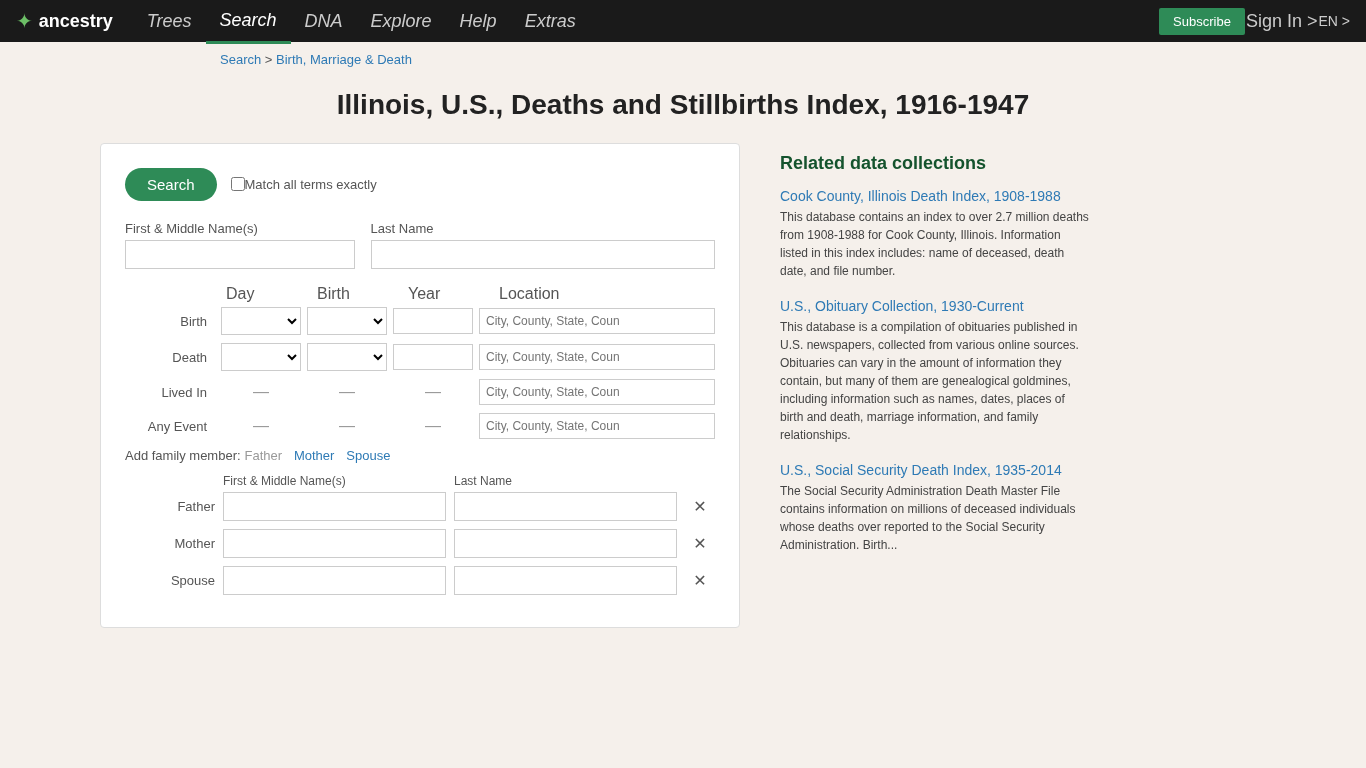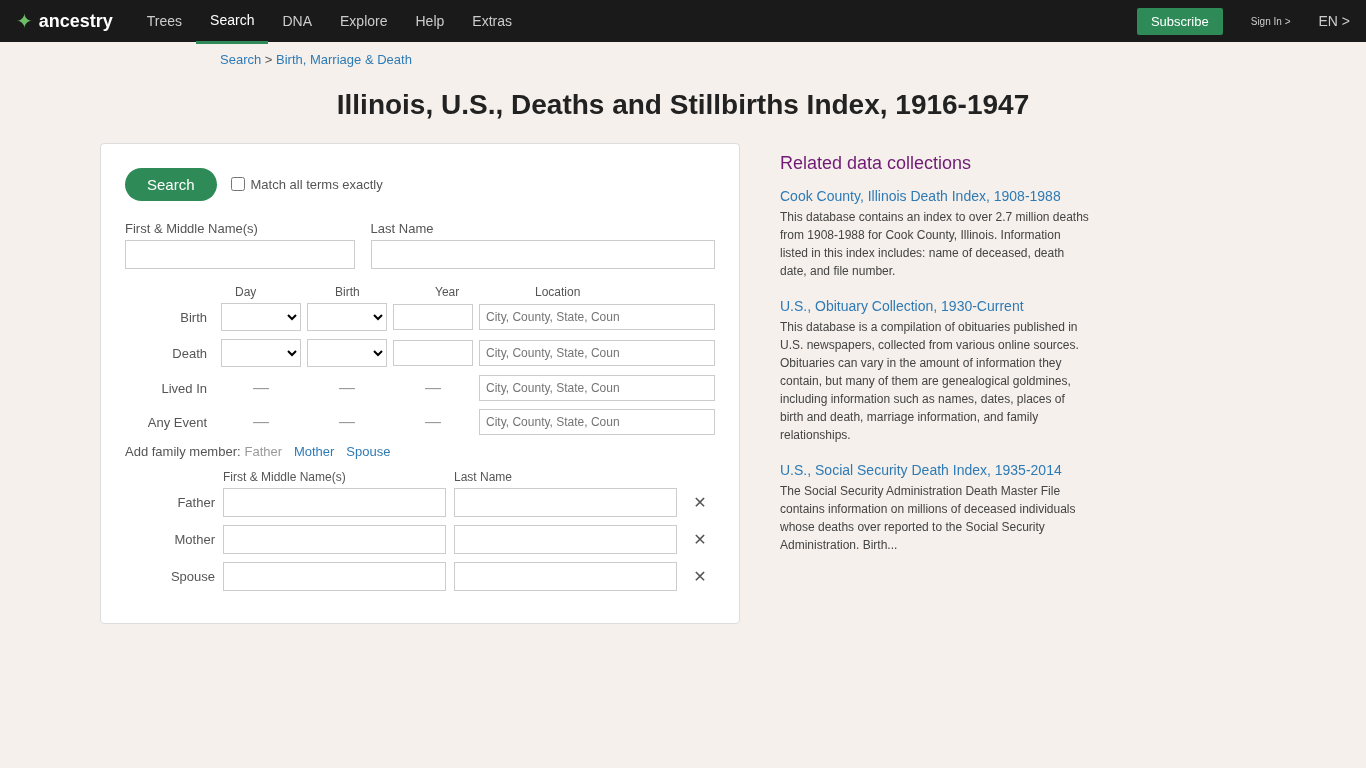--- a/index.html
+++ b/index.html
@@ -3,56 +3,56 @@
   <meta charset="utf-8">
   <style>
     * { box-sizing: border-box; margin: 0; padding: 0; }
     body { font-family: Arial, sans-serif; background: #f5f0eb; font-size: 14px; color: #333; }
 
     
     .nav { background: #1a1a1a; display: flex; align-items: center; height: 42px; padding: 0 16px; gap: 0; }
     .nav-logo { display: flex; align-items: center; gap: 6px; margin-right: 20px; }
     .nav-logo-icon { color: #6dbf67; font-size: 20px; }
     .nav-logo-text { color: #fff; font-size: 18px; font-weight: bold; }
-    .nav-link { color: #ccc; text-decoration: none; padding: 0 14px; font-size: 14px; line-height: 42px; }
+    .nav-link { color: #ccc; text-decoration: none; padding: 0 14px; font-size: 18px; line-height: 42px; font-style: italic; }
     .nav-link.active { color: #fff; border-bottom: 3px solid #2e8b57; }
-    .nav-right { margin-left: auto; display: flex; align-items: center; gap: 28px; }
+    .nav-right { margin-left: auto; display: flex; align-items: center; gap: 1px; }
     .nav-subscribe { background: #2e8b57; color: #fff; border: none; padding: 6px 14px; font-size: 13px; cursor: pointer; border-radius: 2px; }
-    .nav-signin { color: #ccc; font-size: 10px; cursor: pointer; }
+    .nav-signin { color: #ccc; font-size: 18px; cursor: pointer; }
     .nav-lang { color: #ccc; font-size: 14px; }
 
     
     .breadcrumb { padding: 10px 220px; font-size: 13px; color: #555; }
     .breadcrumb a { color: #2e7ab5; text-decoration: none; }
 
     
     .page-container { display: flex; gap: 0; padding: 0 100px; }
     .left-panel { flex: 1; max-width: 640px; }
     .right-panel { width: 310px; margin-left: 40px; padding-top: 10px; }
 
     
     .page-title { text-align: center; font-size: 28px; font-weight: bold; color: #222; margin: 10px 0 20px 0; line-height: 1.3; }
 
     
     .search-card { background: #fff; border: 1px solid #ddd; border-radius: 4px; padding: 24px; margin-bottom: 20px; }
 
     .search-top { display: flex; align-items: center; gap: 14px; margin-bottom: 20px; }
     .btn-search { background: #2e8b57; color: #fff; border: none; padding: 8px 22px; font-size: 15px; border-radius: 20px; cursor: pointer; }
-    .match-label { display: flex; align-items: flex-start; gap: 6px; font-size: 13px; color: #555; }
+    .match-label { display: flex; align-items: flex-start; font-size: 13px; color: #555; }
     .match-label input[type="checkbox"] { width: 14px; height: 14px; }
     .name-row { display: flex; gap: 16px; margin-bottom: 16px; }
     .name-field { display: flex; flex-direction: column; gap: 4px; }
     .name-field.first { flex: 1; }
     .name-field.last { flex: 1.5; }
     .name-field label { font-size: 13px; color: #555; }
     .name-field input { border: 1px solid #ccc; padding: 6px 8px; font-size: 13px; width: 100%; }
 
     
     .event-grid { width: 100%; }
-    .event-header { display: grid; grid-template-columns: 90px 80px 80px 80px 1fr; gap: 20px; font-size: 12px; color: #555; margin-bottom: 4px; padding-left: 0; }
+    .event-header { display: grid; grid-template-columns: 90px 80px 80px 80px 1fr; gap: 11px; font-size: 16px; color: #555; margin-bottom: 4px; padding-left: 0; }
     .event-header span:first-child { text-align: right; padding-right: 8px; }
     .event-row { display: grid; grid-template-columns: 90px 80px 80px 80px 1fr; gap: 6px; align-items: center; margin-bottom: 8px; }
     .event-label { text-align: right; font-size: 13px; color: #555; padding-right: 8px; }
     .event-select { border: 1px solid #ccc; padding: 5px 4px; font-size: 12px; width: 100%; background: #fff; }
     .event-year { border: 1px solid #ccc; padding: 5px 6px; font-size: 12px; width: 100%; }
     .event-location { border: 1px solid #ccc; padding: 5px 6px; font-size: 12px; width: 100%; color: #aaa; }
     .event-dash { text-align: center; color: #999; font-size: 16px; }
 
     
     .add-family { }
@@ -66,21 +66,21 @@
     .family-row-label { text-align: right; font-size: 13px; color: #555; }
     .family-input { border: 1px solid #ccc; padding: 6px 8px; font-size: 13px; width: 100%; }
     .family-close { cursor: pointer; color: #555; font-size: 16px; text-align: center; }
 
     
     .keyword-section { margin-top: 16px; }
     .keyword-label { font-size: 13px; color: #555; margin-bottom: 4px; }
     .keyword-input { border: 1px solid #ccc; padding: 6px 8px; font-size: 13px; width: 100%; max-width: 400px; }
 
     
-    .related-title { font-size: 18px; font-weight: normal; color: #701a75; margin-bottom: 14px; }
+    .related-title { font-size: 18px; font-weight: bold; color: #14532d; margin-bottom: 14px; }
     .related-item { margin-bottom: 18px; }
     .related-link { color: #2e7ab5; text-decoration: none; font-size: 14px; display: block; margin-bottom: 4px; }
     .related-desc { font-size: 12px; color: #444; line-height: 1.5; }
   </style>
 </head>
 <body>
 
 <nav class="nav">
   <div class="nav-logo">
     <span class="nav-logo-icon">✦</span>

